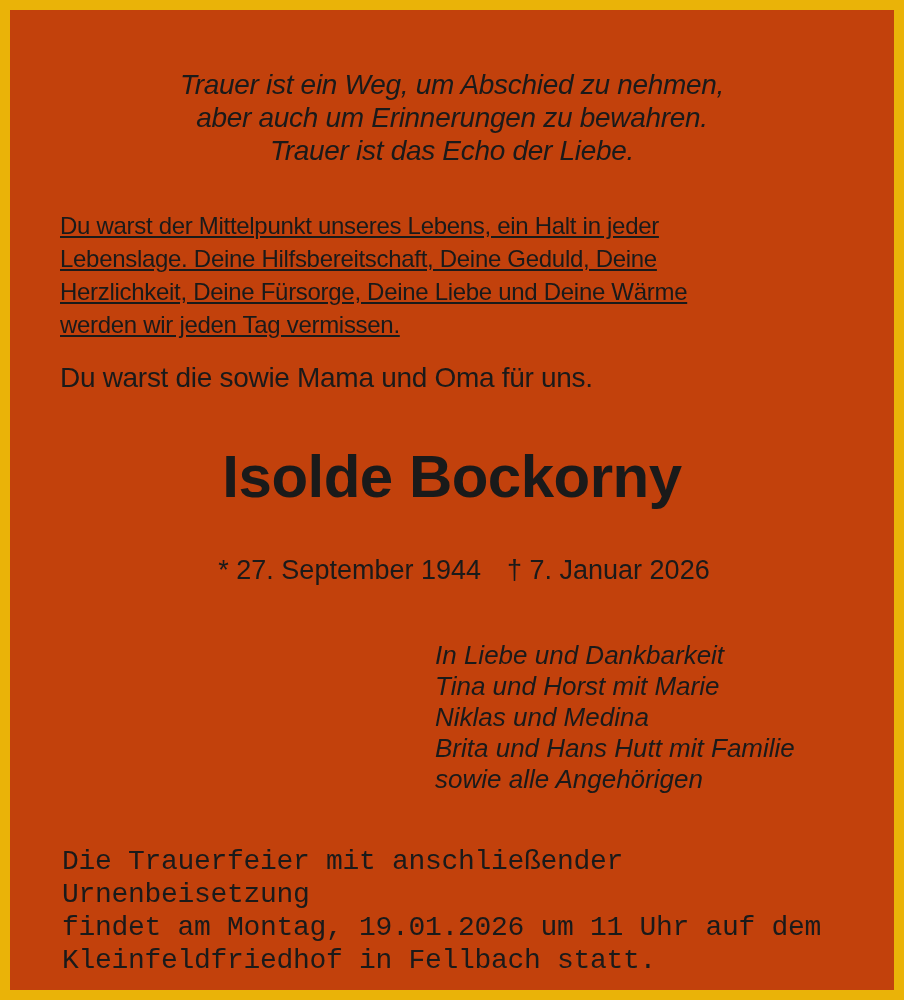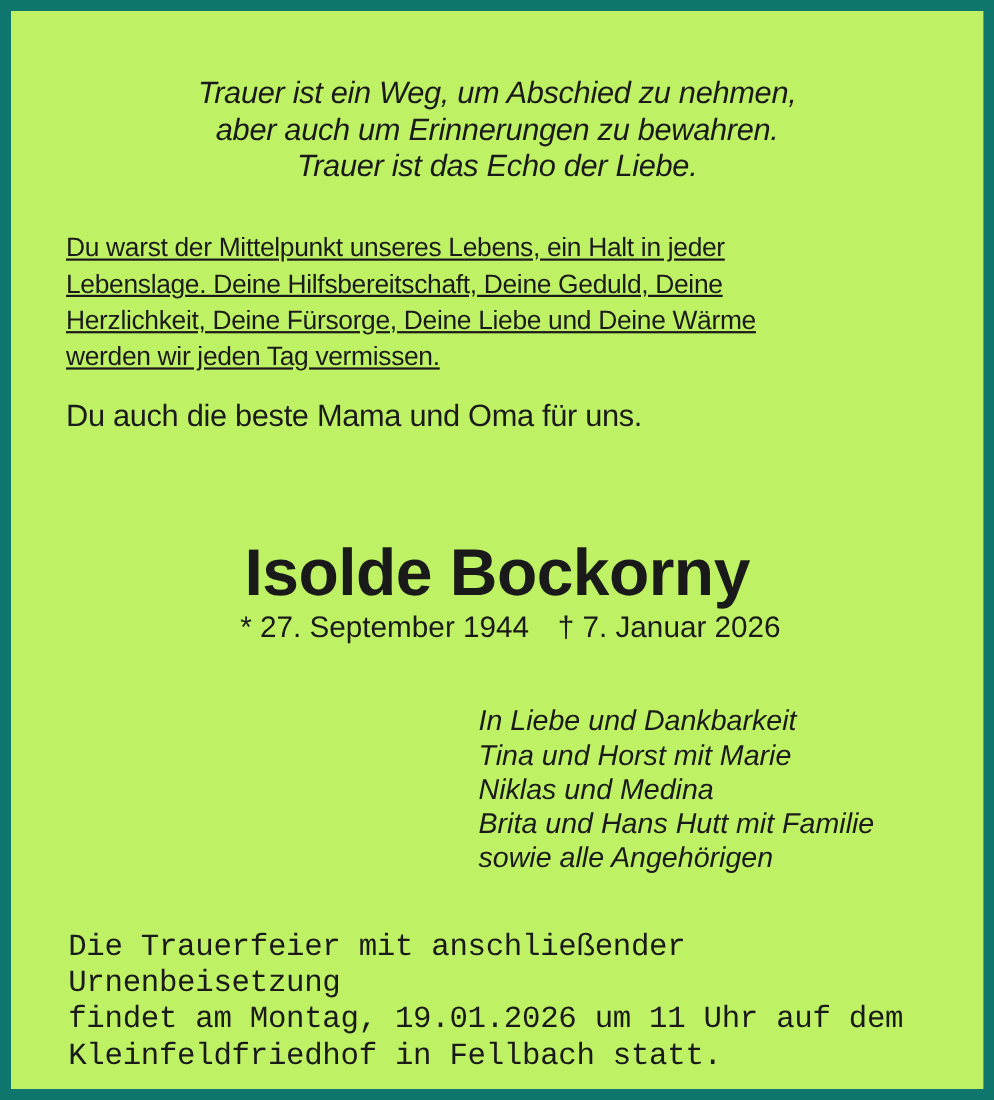--- a/index.html
+++ b/index.html
@@ -5,22 +5,22 @@
   html, body {
     margin: 0;
     padding: 0;
     background: #ffffff;
   }
   .page {
     position: relative;
     width: 904px;
     height: 1000px;
     box-sizing: border-box;
-    border: 10px solid #0f766e;
-    background: #bef264;
+    border: 10px solid #eab308;
+    background: #c2410c;
     font-family: "Liberation Sans", sans-serif;
     color: #1a1a1a;
     overflow: hidden;
   }
   .block {
     position: absolute;
     white-space: pre-line;
   }
   .quote {
     top: 58px;
@@ -50,21 +50,20 @@
   }
   .name {
     top: 434px;
     left: 0;
     right: 0;
     text-align: center;
     font-size: 60px;
     line-height: 66px;
     font-weight: bold;
     letter-spacing: -0.5px;
-    margin-top: 44px;
   }
   .maiden {
     top: 509px;
     left: 0;
     right: 0;
     text-align: center;
     font-size: 27px;
     line-height: 33px;
   }
   .dates {
@@ -105,21 +104,21 @@
 
   <div class="block quote">Trauer ist ein Weg, um Abschied zu nehmen,
 aber auch um Erinnerungen zu bewahren.
 Trauer ist das Echo der Liebe.</div>
 
   <div class="block tribute">Du warst der Mittelpunkt unseres Lebens, ein Halt in jeder
 Lebenslage. Deine Hilfsbereitschaft, Deine Geduld, Deine
 Herzlichkeit, Deine Fürsorge, Deine Liebe und Deine Wärme
 werden wir jeden Tag vermissen.</div>
 
-  <div class="block mama-line">Du auch die beste Mama und Oma für uns.</div>
+  <div class="block mama-line">Du warst die sowie Mama und Oma für uns.</div>
 
   <div class="block name">Isolde Bockorny</div>
 
 
   <div class="block dates">
     <span class="birth">* 27. September 1944</span><span class="death">† 7. Januar 2026</span>
   </div>
 
   <div class="block mourners">In Liebe und Dankbarkeit
 Tina und Horst mit Marie

